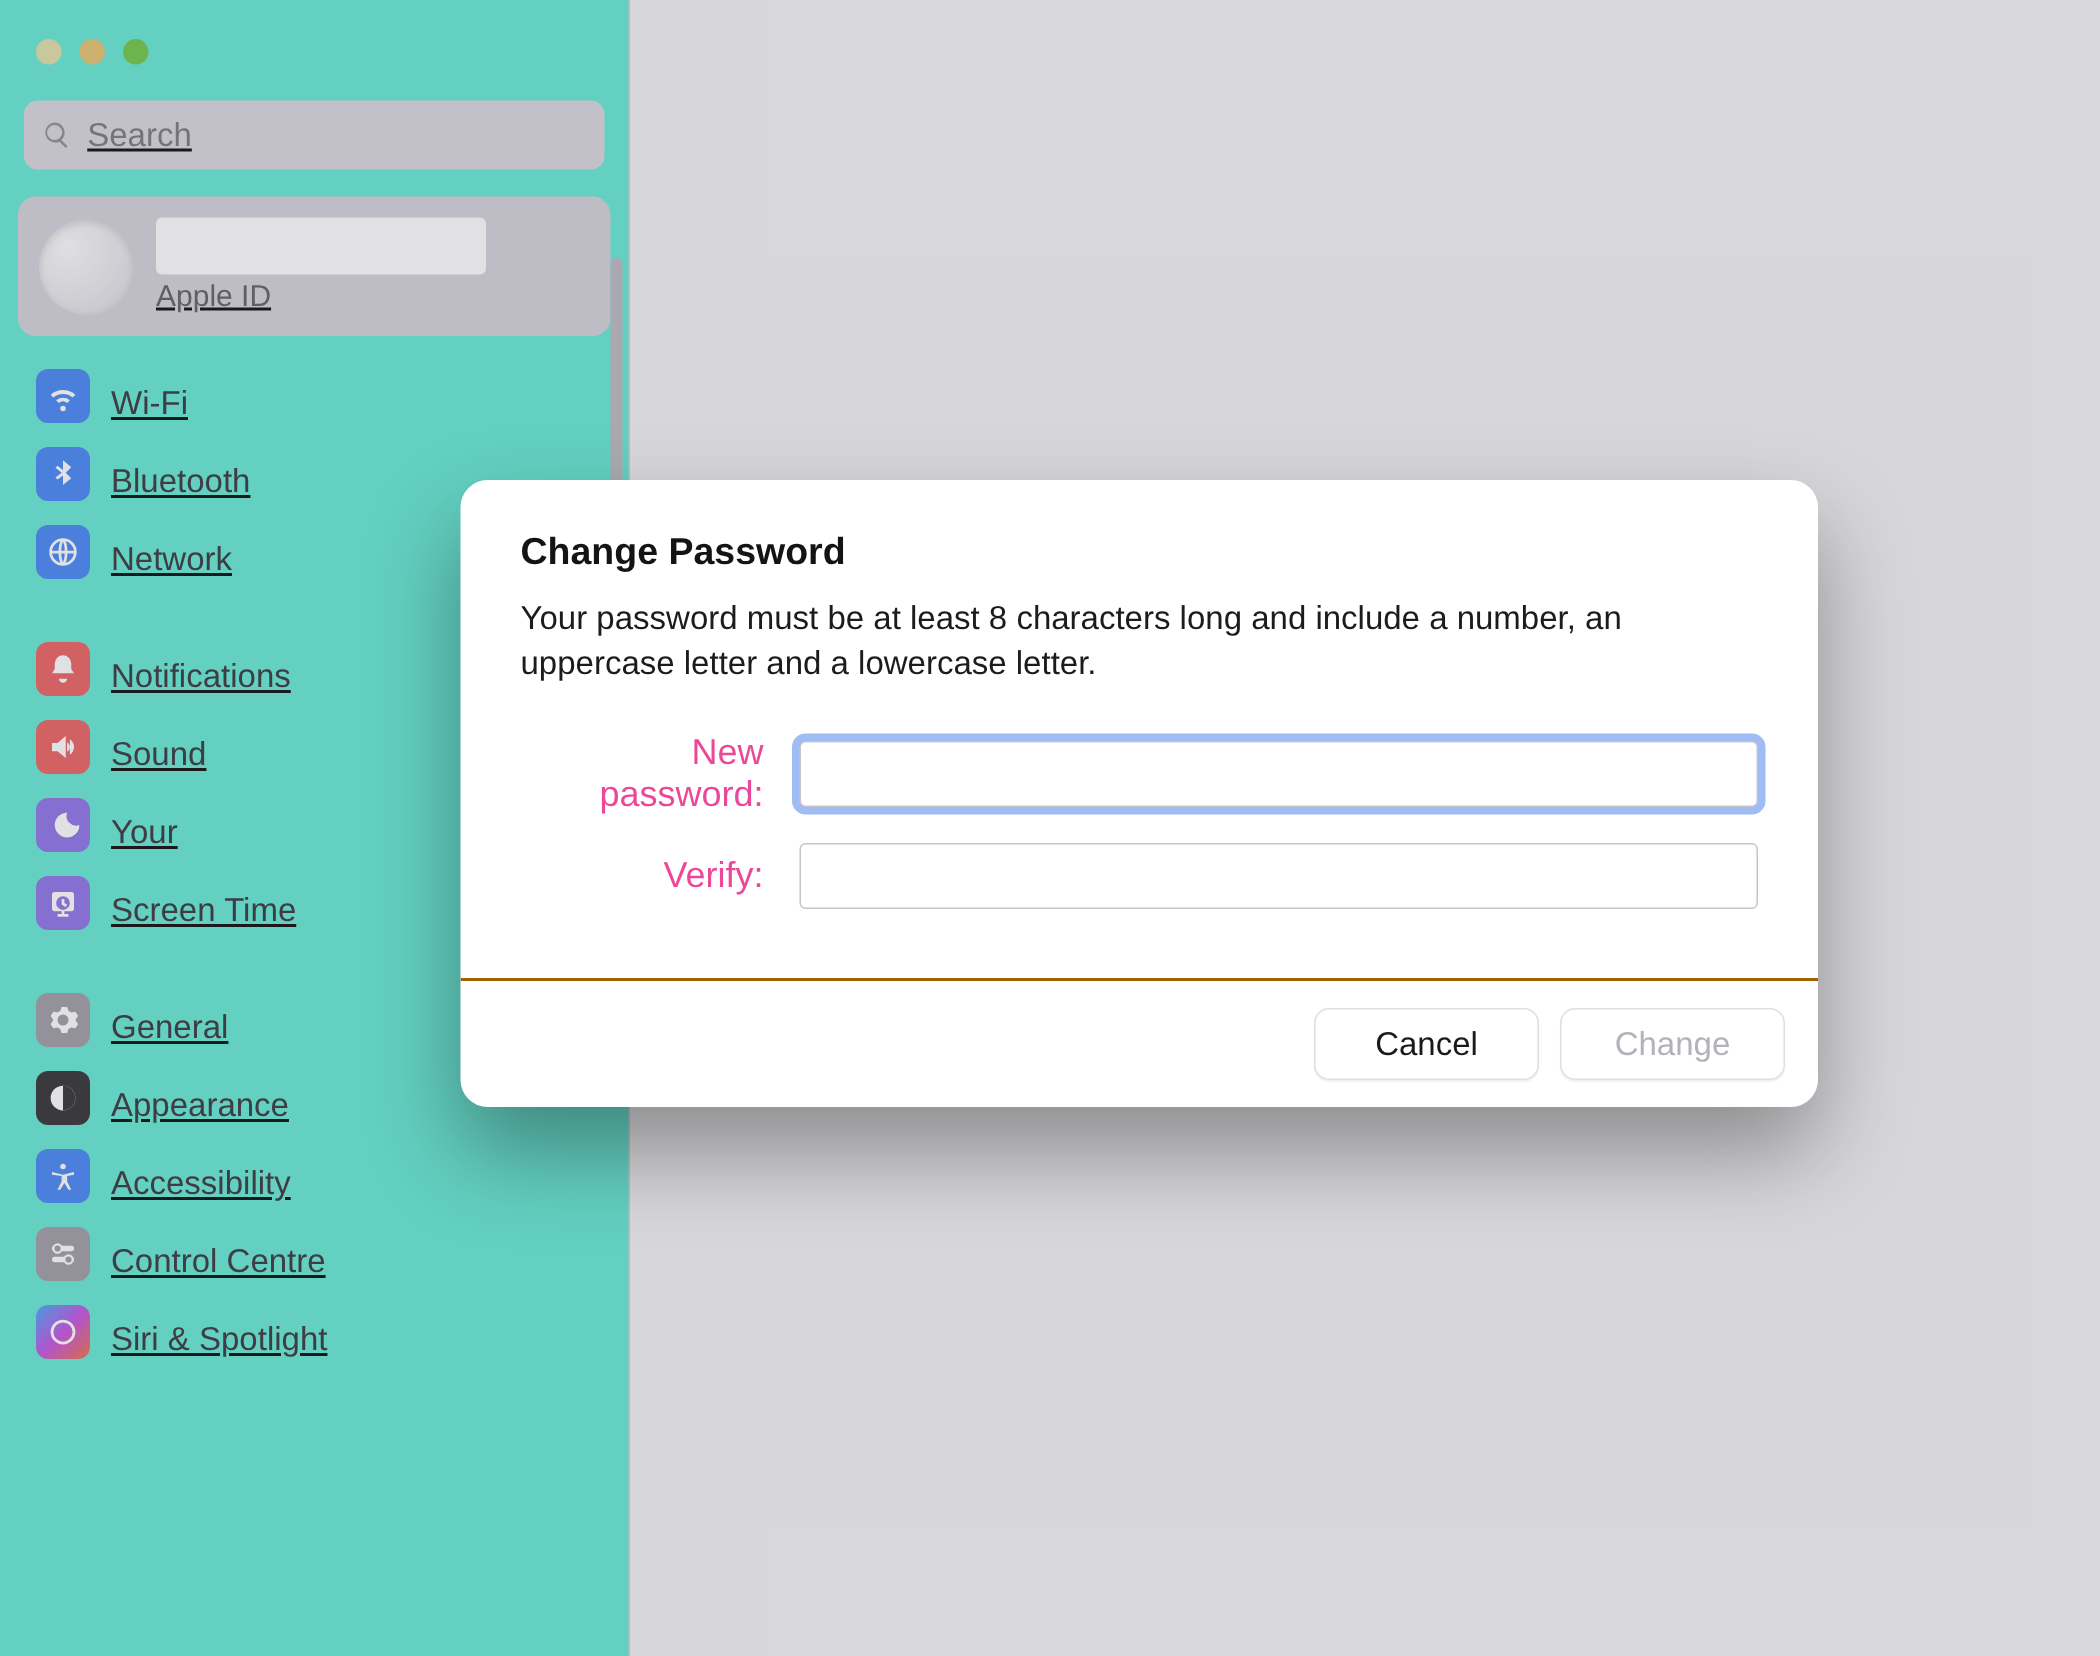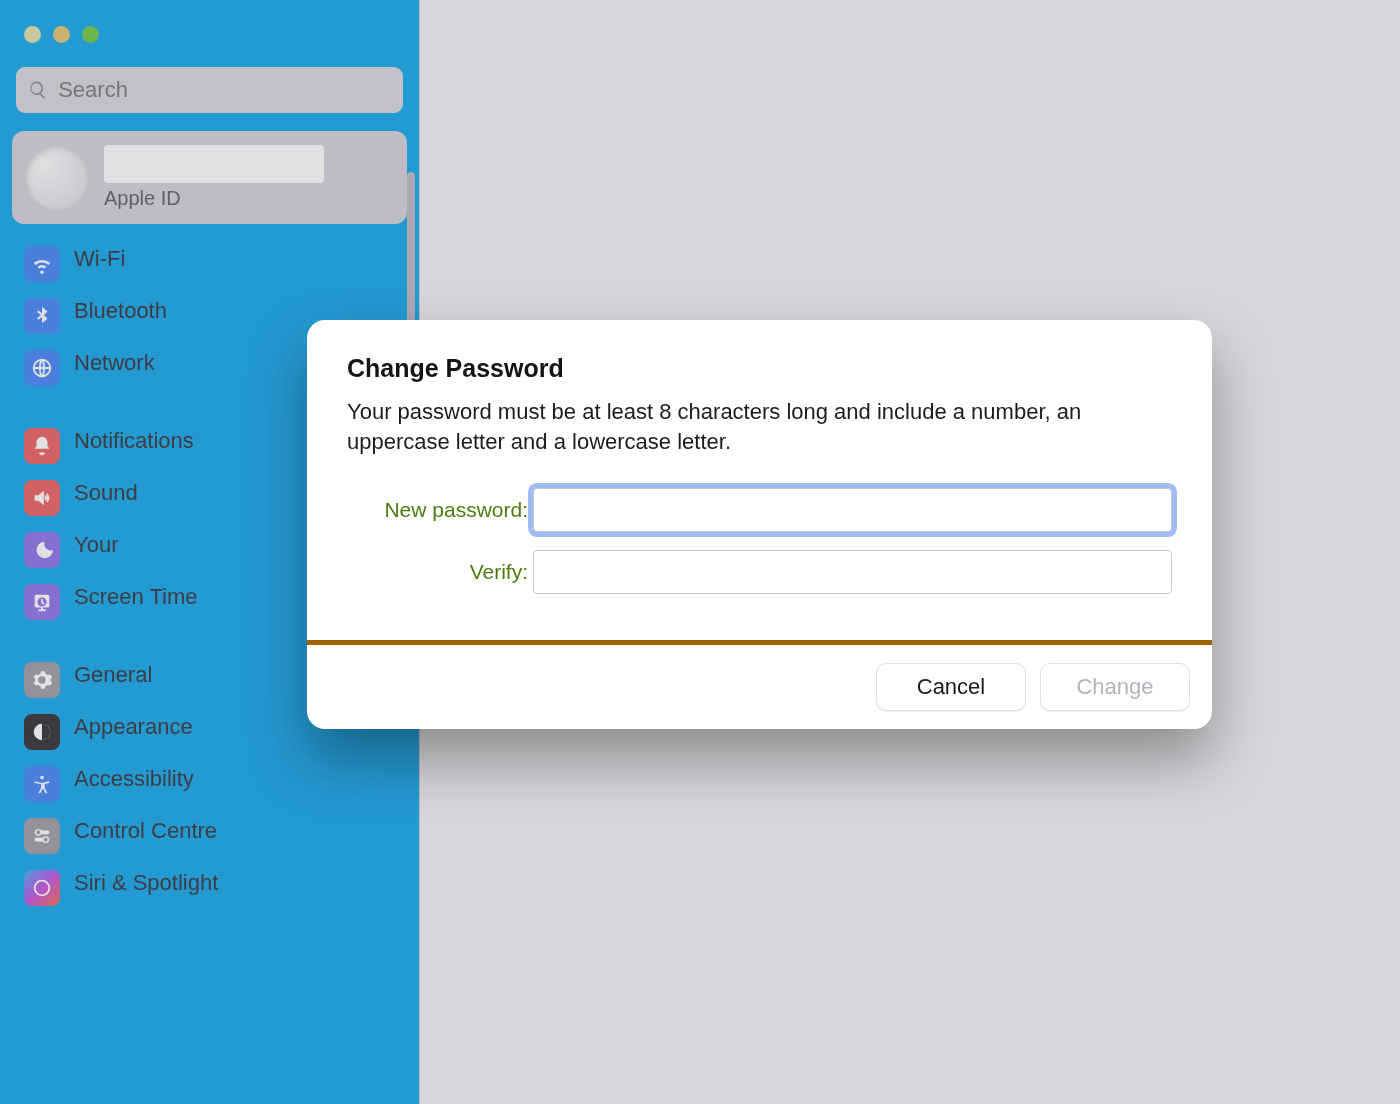--- a/index.html
+++ b/index.html
@@ -2,23 +2,24 @@
 <html><head>
 <meta charset="utf-8">
 <style>
   * { box-sizing: border-box; margin: 0; padding: 0; }
   html, body { width: 1400px; height: 1104px; overflow: hidden; font-family: -apple-system, "Helvetica Neue", Arial, sans-serif; }
   body { display: flex; background: #f3f2f5; }
 
   
   .sidebar {
     width: 420px; min-width: 420px; height: 100%;
-    background: #0ea5e9; padding: 20px 8px 0 8px;
+    background: #5eead4; padding: 20px 8px 0 8px;
     position: relative;
     border-right: 1px solid #d2d1d6;
+    text-decoration: underline;
   }
   .traffic-lights { display: flex; gap: 12px; padding: 6px 16px 24px 16px; }
   .tl { width: 17px; height: 17px; border-radius: 50%; }
   .tl.red { background: #e1dfa5; }
   .tl.yellow { background: #e5c16a; }
   .tl.green { background: #6bc63e; }
 
   .search-wrap {
     margin: 0 8px 18px 8px;
     background: #d8d6de; border-radius: 9px;
@@ -53,21 +54,21 @@
   }
   .badge {
     min-width: 30px; height: 30px; border-radius: 15px;
     background: #e07163; color: #fff; font-size: 18px;
     display: flex; align-items: center; justify-content: center;
     font-weight: 600;
   }
 
   .nav-section { padding: 0 6px; margin-bottom: 26px; }
   .nav-item {
-    display: flex; align-items: flex-start; gap: 14px;
+    display: flex; align-items: flex-end; gap: 14px;
     padding: 8px 10px; border-radius: 8px; cursor: default;
   }
   .nav-icon {
     width: 36px; height: 36px; border-radius: 8px;
     display: flex; align-items: center; justify-content: center;
     flex-shrink: 0;
   }
   .nav-icon svg { width: 22px; height: 22px; fill: #fff; }
   .nav-label { font-size: 22px; color: #2e2d33; }
 
@@ -100,32 +101,32 @@
     width: 905px;
     background: #fff; border-radius: 18px;
     box-shadow: 0 30px 60px rgba(0,0,0,.35);
     overflow: hidden;
   }
   .modal-body { padding: 34px 40px 28px 40px; }
   .modal-title { font-size: 25px; font-weight: 700; color: #141416; margin-bottom: 14px; }
   .modal-desc  { font-size: 22px; line-height: 1.38; color: #1c1c1e; margin-bottom: 30px; }
 
   .field-row { display: flex; align-items: center; margin-bottom: 18px; }
-  .field-label { width: 186px; text-align: right; padding-right: 5px; font-size: 21px; color: #4d7c0f; }
+  .field-label { width: 186px; text-align: right; padding-right: 24px; font-size: 24px; color: #ec4899; }
   .field-input {
     flex: 1; height: 44px; font-size: 20px; padding: 0 10px;
     border: 1px solid #c6c5cc; border-radius: 4px; outline: none; background:#fff;
   }
   .field-input.focused {
     border: 1px solid #c6c5cc;
     box-shadow: 0 0 0 5px #9fbcf4;
   }
 
   .modal-footer {
-    border-top: 5px solid #a16207;
+    border-top: 2px solid #a16207;
     padding: 18px 22px; display:flex; justify-content:flex-end; gap:14px;
   }
   .modal-btn {
     min-width: 150px; padding: 10px 22px;
     background:#fff; border:1px solid #dfdee5; border-radius:10px;
     font-size:22px; color:#1a1a1c;
     box-shadow: 0 1px 1px rgba(0,0,0,.06);
   }
   .modal-btn.disabled { color:#b3b2ba; }
 </style>

